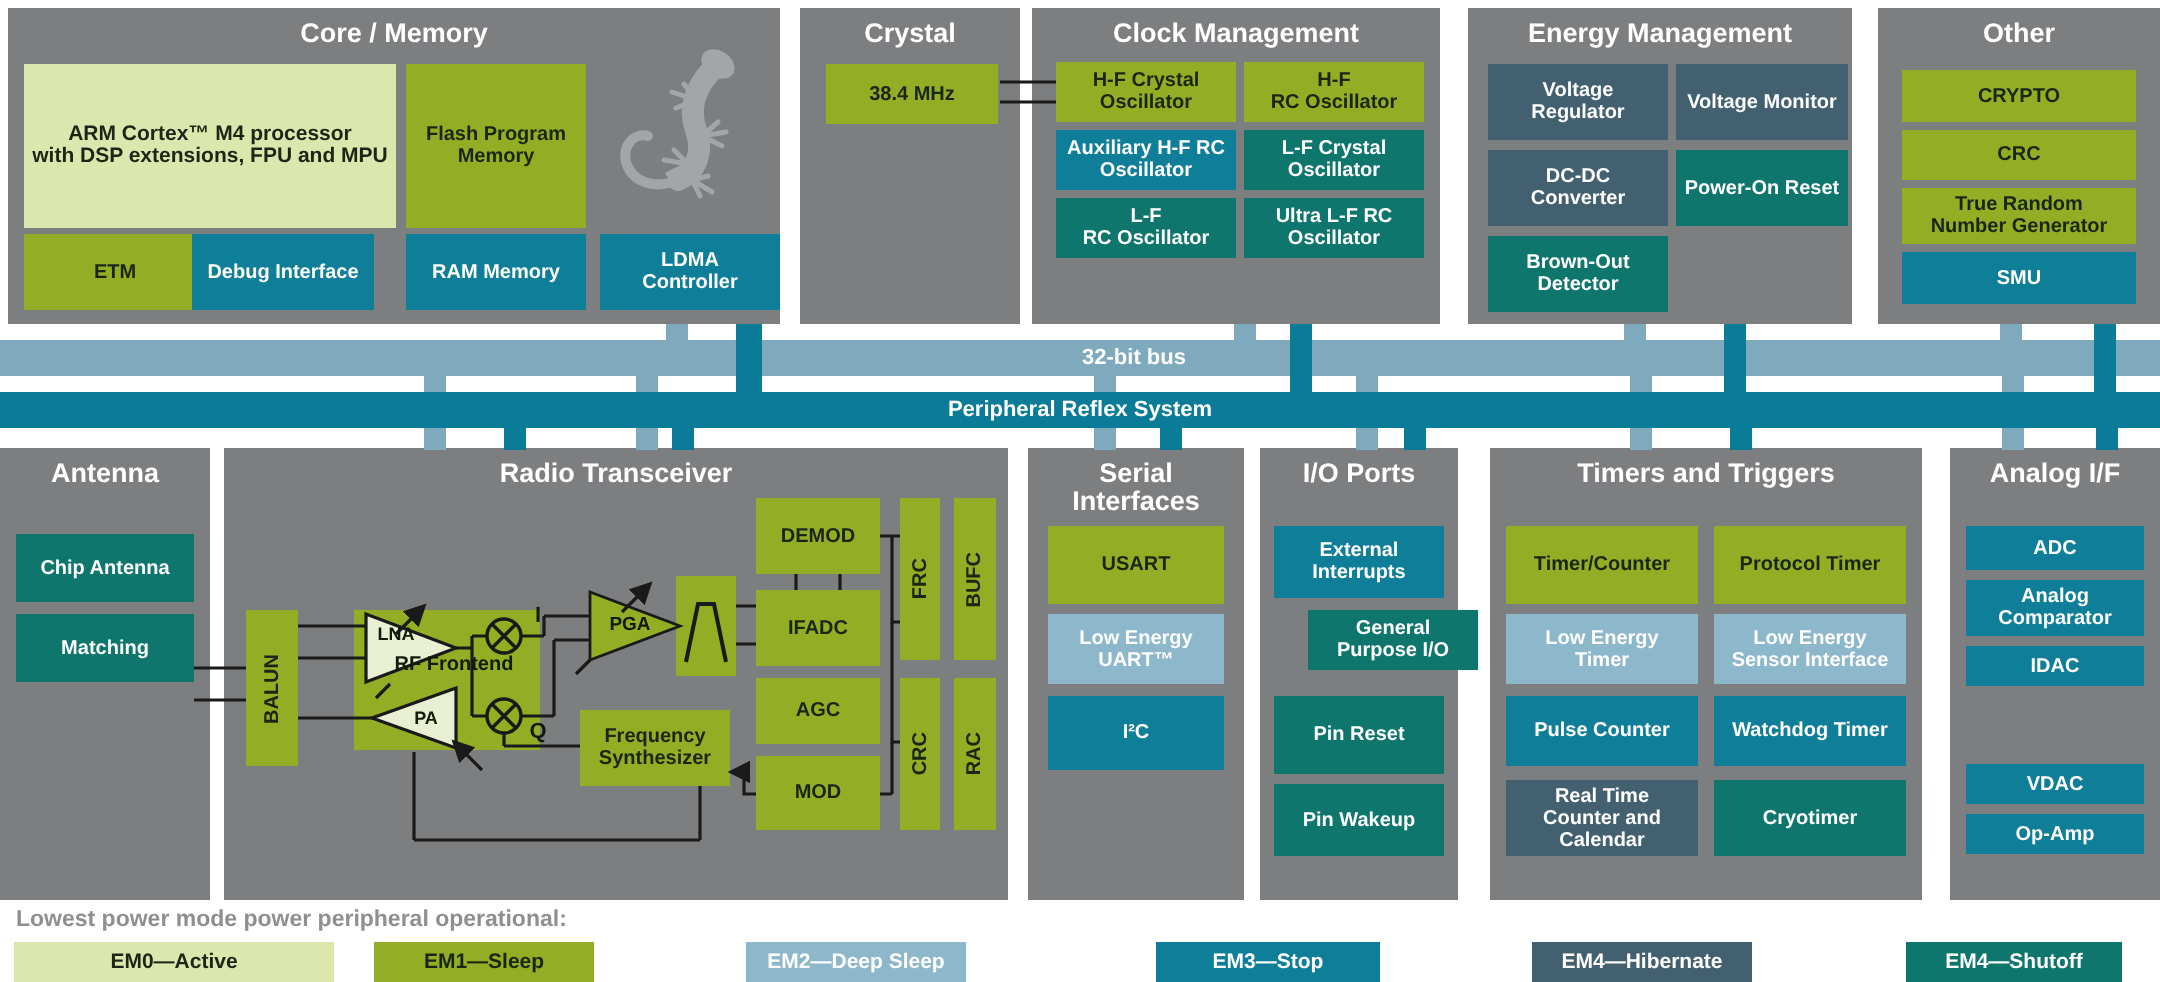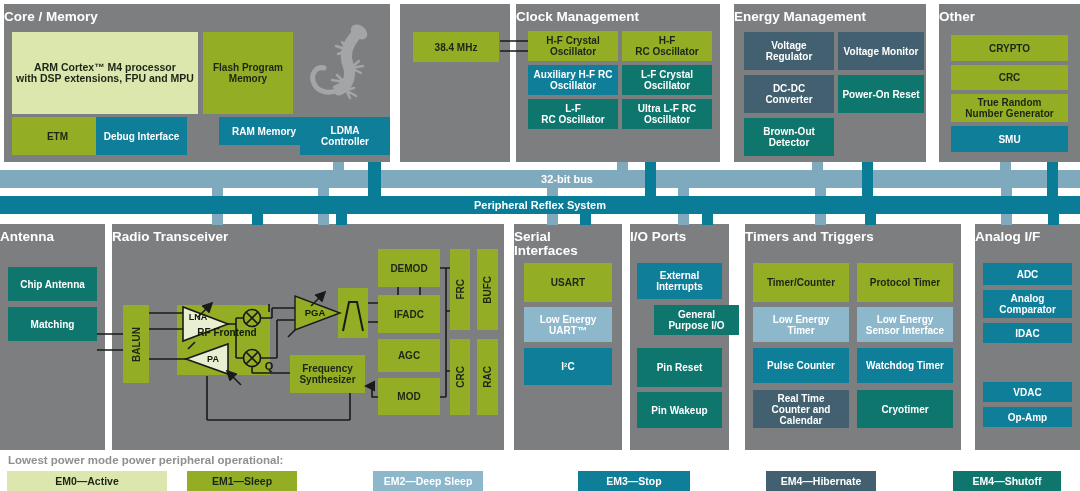--- a/index.html
+++ b/index.html
@@ -1,19 +1,19 @@
 <!DOCTYPE html>
 <html><head>
 <meta charset="utf-8">
 <style>
   html,body{margin:0;padding:0;background:#fff;}
   .stage{position:relative;width:1080px;height:491px;background:#fff;overflow:hidden;
          font-family:"Liberation Sans",sans-serif;font-weight:bold;}
   .blk{position:absolute;background:#7d7e80;}
-  .blk h2{margin:0;padding-top:6px;text-align:left;font-size:13.5px;line-height:14px;
+  .blk h2{margin:0;padding-top:6px;text-align:center;font-size:13.5px;line-height:14px;
           color:#fff;white-space:pre-line;font-weight:bold;}
   .bx{position:absolute;display:flex;align-items:center;justify-content:center;
       text-align:center;font-size:10px;line-height:11px;white-space:pre-line;}
   .c-em0{background:#dce7ae;color:#1c2616;}
   .c-em1{background:#93ae24;color:#1c2616;}
   .c-em2{background:#8db7cb;color:#fff;}
   .c-em3{background:#0f7e99;color:#fff;}
   .c-em4h{background:#42606f;color:#fff;}
   .c-em4s{background:#0f766e;color:#fff;}
   .vert span{writing-mode:vertical-rl;transform:rotate(180deg);}
@@ -68,37 +68,38 @@
   <div class="stub st bott" style="left:1048px"></div>
 
   <section class="blk" style="left:4px;top:4px;width:386px;height:158px">
     <h2>Core / Memory</h2>
     <div class="bx c-em0" style="left:8px;top:28px;width:186px;height:82px;font-size:10.5px"><span>ARM Cortex™ M4 processor
 with DSP extensions, FPU and MPU</span></div>
     <div class="bx c-em1" style="left:199px;top:28px;width:90px;height:82px"><span>Flash Program
 Memory</span></div>
     <div class="bx c-em1" style="left:8px;top:113px;width:91px;height:38px"><span>ETM</span></div>
     <div class="bx c-em3" style="left:92px;top:113px;width:91px;height:38px"><span>Debug Interface</span></div>
-    <div class="bx c-em3" style="left:215px;top:113px;width:90px;height:28px"><span>RAM Memory</span></div>
+    <div class="bx c-em3" style="left:199px;top:113px;width:90px;height:38px"><span>RAM Memory</span></div>
     <div class="bx c-em3" style="left:296px;top:113px;width:90px;height:38px"><span>LDMA
 Controller</span></div>
     <svg style="position:absolute;left:294px;top:16px" width="88" height="92" viewBox="0 0 88 92">
       <g fill="none" stroke="#a3a5a6" stroke-linecap="round">
         <path d="M57 16 C 50 24, 46 34, 50 45 C 54 56, 50 66, 41 70" stroke-width="11"></path>
         <path d="M41 70 C 29 75, 18 71, 15 61 C 13 53, 19 46, 26 48" stroke-width="5"></path>
         <path d="M50 30 L 38 26 M50 30 L 40 34 M50 30 L 44 22" stroke-width="2.5"></path>
         <path d="M53 48 L 65 46 M53 48 L 63 53 M53 48 L 61 41" stroke-width="2.5"></path>
         <path d="M46 62 L 34 60 M46 62 L 36 67 M46 62 L 39 55" stroke-width="2.5"></path>
         <path d="M48 70 L 58 76 M48 70 L 56 68 M48 70 L 52 78" stroke-width="2.5"></path>
       </g>
       <ellipse cx="61" cy="12" rx="9" ry="6.5" transform="rotate(35 61 12)" fill="#a3a5a6"></ellipse>
     </svg>
   </section>
 
   <section class="blk" style="left:400px;top:4px;width:110px;height:158px">
+    <h2>Crystal</h2>
     <div class="bx c-em1" style="left:13px;top:28px;width:86px;height:30px"><span>38.4 MHz</span></div>
   </section>
 
   <section class="blk" style="left:516px;top:4px;width:204px;height:158px">
     <h2>Clock Management</h2>
     <div class="bx c-em1" style="left:12px;top:27px;width:90px;height:30px"><span>H-F Crystal
 Oscillator</span></div>
     <div class="bx c-em1" style="left:106px;top:27px;width:90px;height:30px"><span>H-F
 RC Oscillator</span></div>
     <div class="bx c-em3" style="left:12px;top:61px;width:90px;height:30px"><span>Auxiliary H-F RC

